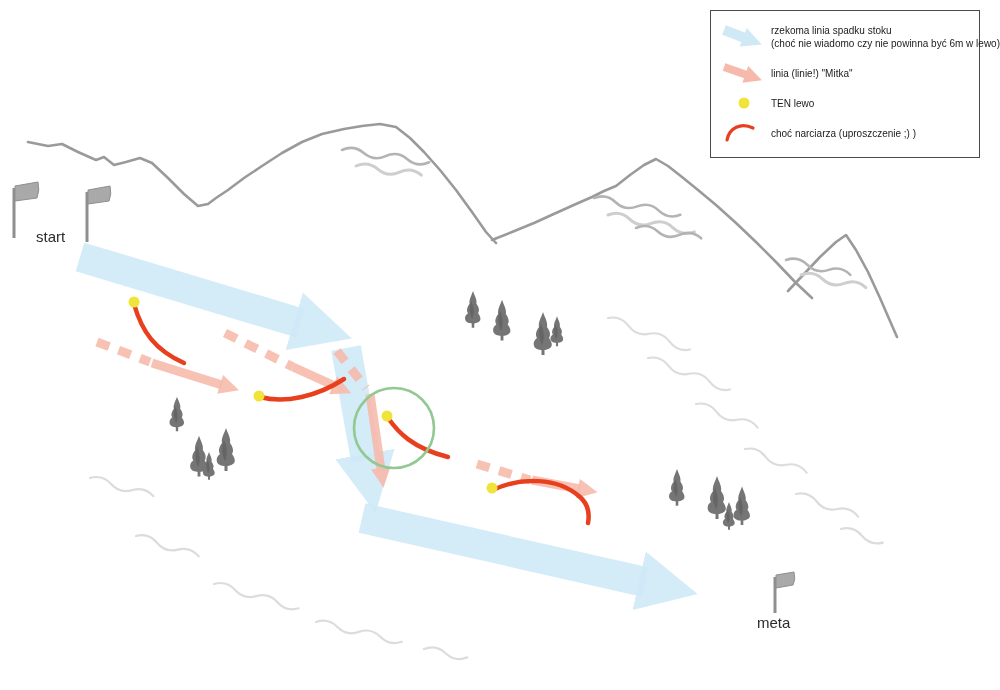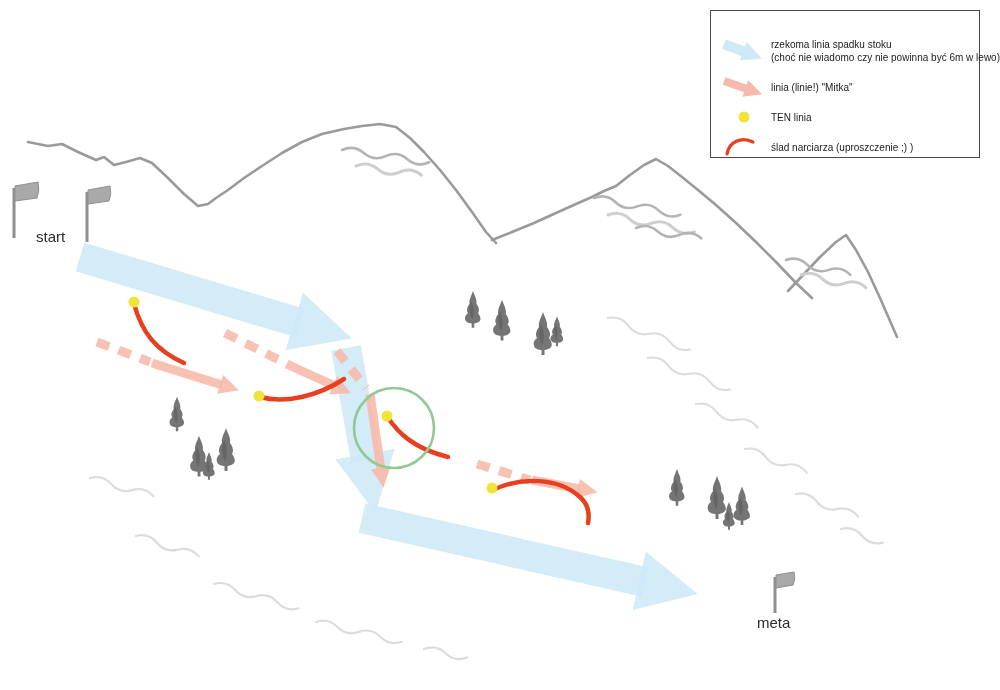--- a/index.html
+++ b/index.html
@@ -30,21 +30,21 @@
   .gcircle{fill:none;stroke:var(--circle-green,#92c992);stroke-width:2.6;}
   .tree{fill:var(--tree-gray,#757575);}
   .tree-dark{fill:#5c5c5c;opacity:.65;}
   .pole{fill:#8f8f8f;}
   .flagcloth{fill:#a9a9a9;stroke:#8f8f8f;stroke-width:1;}
   .maplabel{font-size:15px;fill:#2b2b2b;}
 
   
   .legend{position:absolute;left:710px;top:10px;width:270px;height:148px;
     background:#fff;border:1px solid #4a4a4a;box-sizing:border-box;
-    padding:26px 8px 8px 6px;display:flex;flex-direction:column;gap:9px;z-index:5;}
+    padding:12px 8px 8px 6px;display:flex;flex-direction:column;gap:9px;z-index:5;}
   .legend-row{display:flex;align-items:center;}
   .legend-icon{width:54px;flex:0 0 54px;display:flex;justify-content:center;align-items:center;}
   .legend-text{font-size:10px;color:#1a1a1a;line-height:1.3;white-space:nowrap;}
 </style>
 </head>
 <body>
 
 <div class="stage">
 
   <svg class="scene" width="1000" height="690" viewBox="0 0 1000 690">
@@ -221,26 +221,26 @@
       </div>
       <div class="legend-text">linia (linie!) "Mitka"</div>
     </div>
 
     <div class="legend-row">
       <div class="legend-icon">
         <svg width="50" height="16" viewBox="0 0 50 16">
           <circle cx="25" cy="8" r="5.5" style="fill:var(--point-yellow,#f0e43a)"></circle>
         </svg>
       </div>
-      <div class="legend-text">TEN linia</div>
+      <div class="legend-text">TEN lewo</div>
     </div>
 
     <div class="legend-row">
       <div class="legend-icon">
         <svg width="50" height="26" viewBox="0 0 50 26">
           <path d="M8,20 C10,8 22,2 34,8" style="fill:none;stroke:var(--track-red,#e8401f);stroke-width:3.2;stroke-linecap:round"></path>
         </svg>
       </div>
-      <div class="legend-text">ślad narciarza (uproszczenie ;) )</div>
+      <div class="legend-text">choć narciarza (uproszczenie ;) )</div>
     </div>
   </div>
 
 </div>
 
 </body></html>

